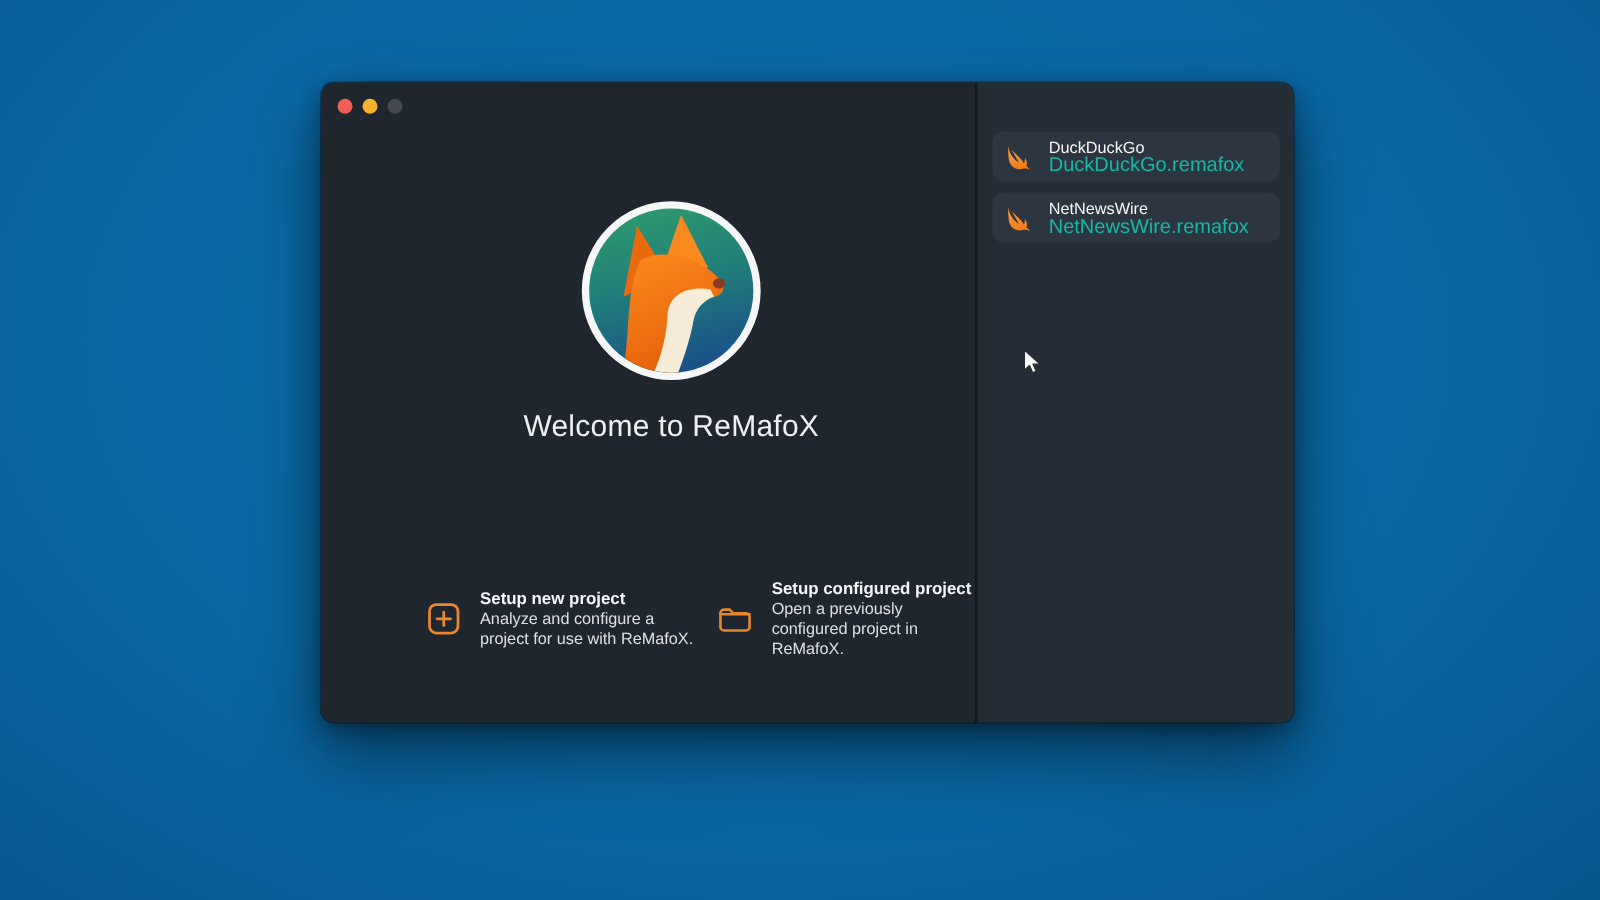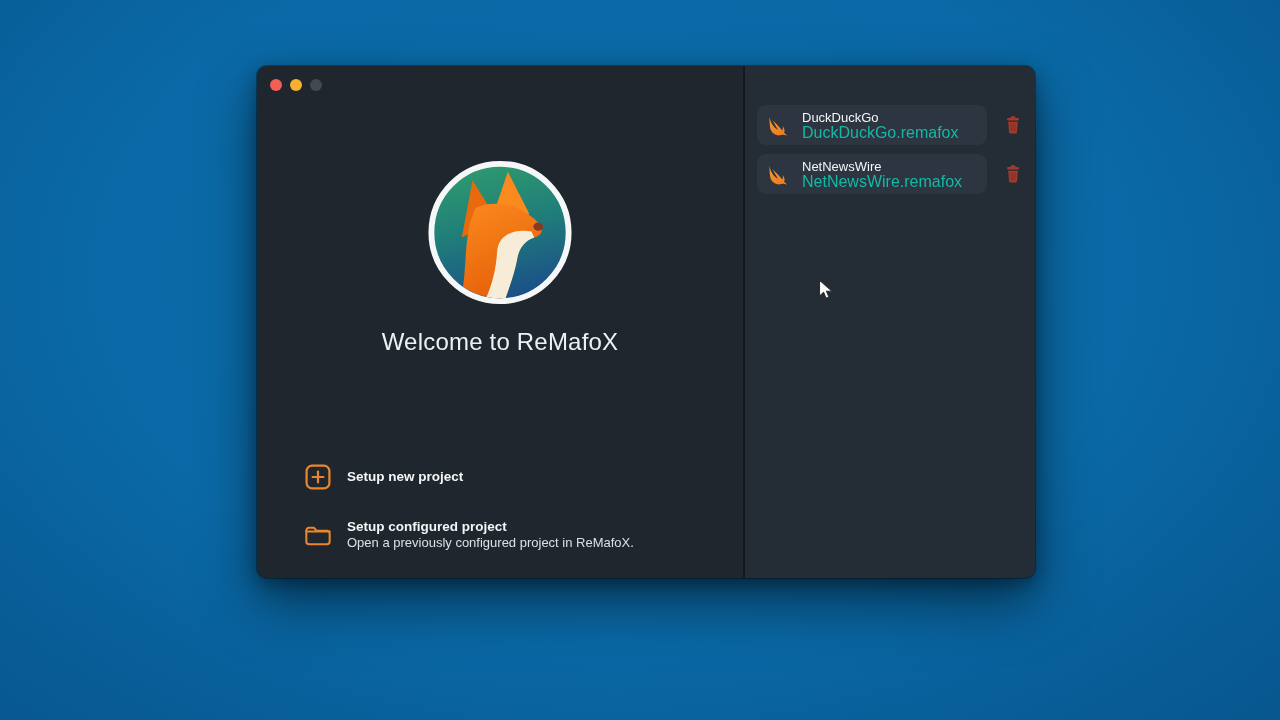--- a/index.html
+++ b/index.html
@@ -32,20 +32,21 @@
   .traffic.close { background: #f15f55; }
   .traffic.min   { background: #f8b12e; }
   .traffic.zoom  { background: #45494f; }
 
   
   .left-pane {
     position: relative;
     width: 486px; height: 100%;
     background: #20262d;
     flex: none;
+    margin-left: 37px;
   }
   .app-logo {
     position: absolute;
     left: 50%; top: 93px;
     transform: translateX(-50%);
     width: 147px; height: 147px;
   }
   .welcome-title {
     position: absolute;
     top: 262px; left: 0; right: 0;
@@ -57,21 +58,21 @@
   .welcome-version {
     position: absolute;
     top: 301px; left: 0; right: 0;
     text-align: center;
     font-size: 13px;
     color: #99a2ab;
   }
   .actions {
     position: absolute;
     left: 47px; top: 397px;
-    display: flex; flex-direction: column; gap: 28px;
+    display: flex; flex-direction: row; gap: 11px;
   }
   .action-row {
     display: flex; align-items: center; gap: 15px;
     cursor: pointer;
   }
   .action-icon { width: 28px; height: 28px; flex: none; display: flex; align-items: center; justify-content: center; }
   .action-title { font-size: 13.5px; font-weight: 700; color: #f3f5f7; line-height: 16px; }
   .action-sub   { font-size: 13px; color: #dce0e5; line-height: 16px; }
 
   
@@ -166,20 +167,21 @@
       <div class="action-row">
         <span class="action-icon">
           <svg viewBox="0 0 28 28" width="28" height="28" fill="none" stroke="#e8872e" stroke-width="2.2" stroke-linecap="round">
             <rect x="2.6" y="2.6" width="22.8" height="22.8" rx="5.5"></rect>
             <line x1="14" y1="8.6" x2="14" y2="19.4"></line>
             <line x1="8.6" y1="14" x2="19.4" y2="14"></line>
           </svg>
         </span>
         <div>
           <div class="action-title">Setup new project</div>
+          <div class="action-sub">Analyze and configure a project for use with ReMafoX.</div>
         </div>
       </div>
 
       <div class="action-row">
         <span class="action-icon">
           <svg viewBox="0 0 30 26" width="30" height="26" fill="none" stroke="#e8872e" stroke-width="2.2" stroke-linejoin="round" stroke-linecap="round">
             <path d="M2.5 8.6 v11.4 a3 3 0 0 0 3 3 h19 a3 3 0 0 0 3 -3 v-8.6 a3 3 0 0 0 -3 -3 h-11 l-3 -3.2 h-5 a3 3 0 0 0 -3 3.4 z"></path>
             <path d="M2.5 9.2 h25"></path>
           </svg>
         </span>

